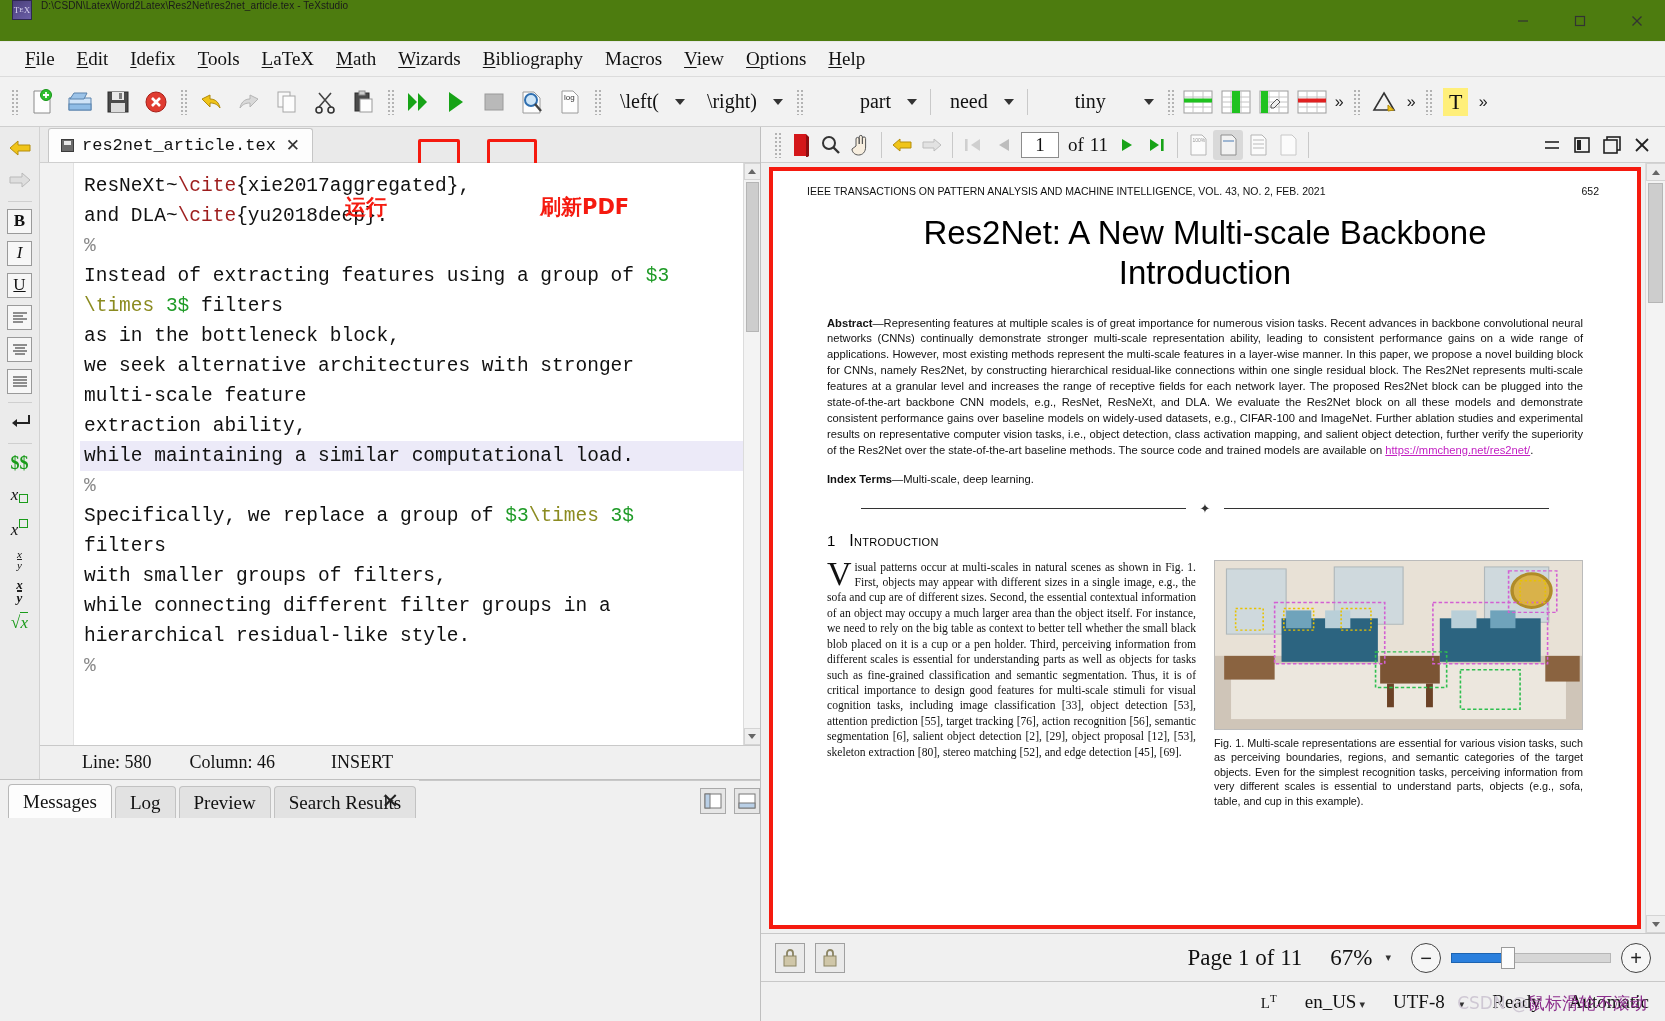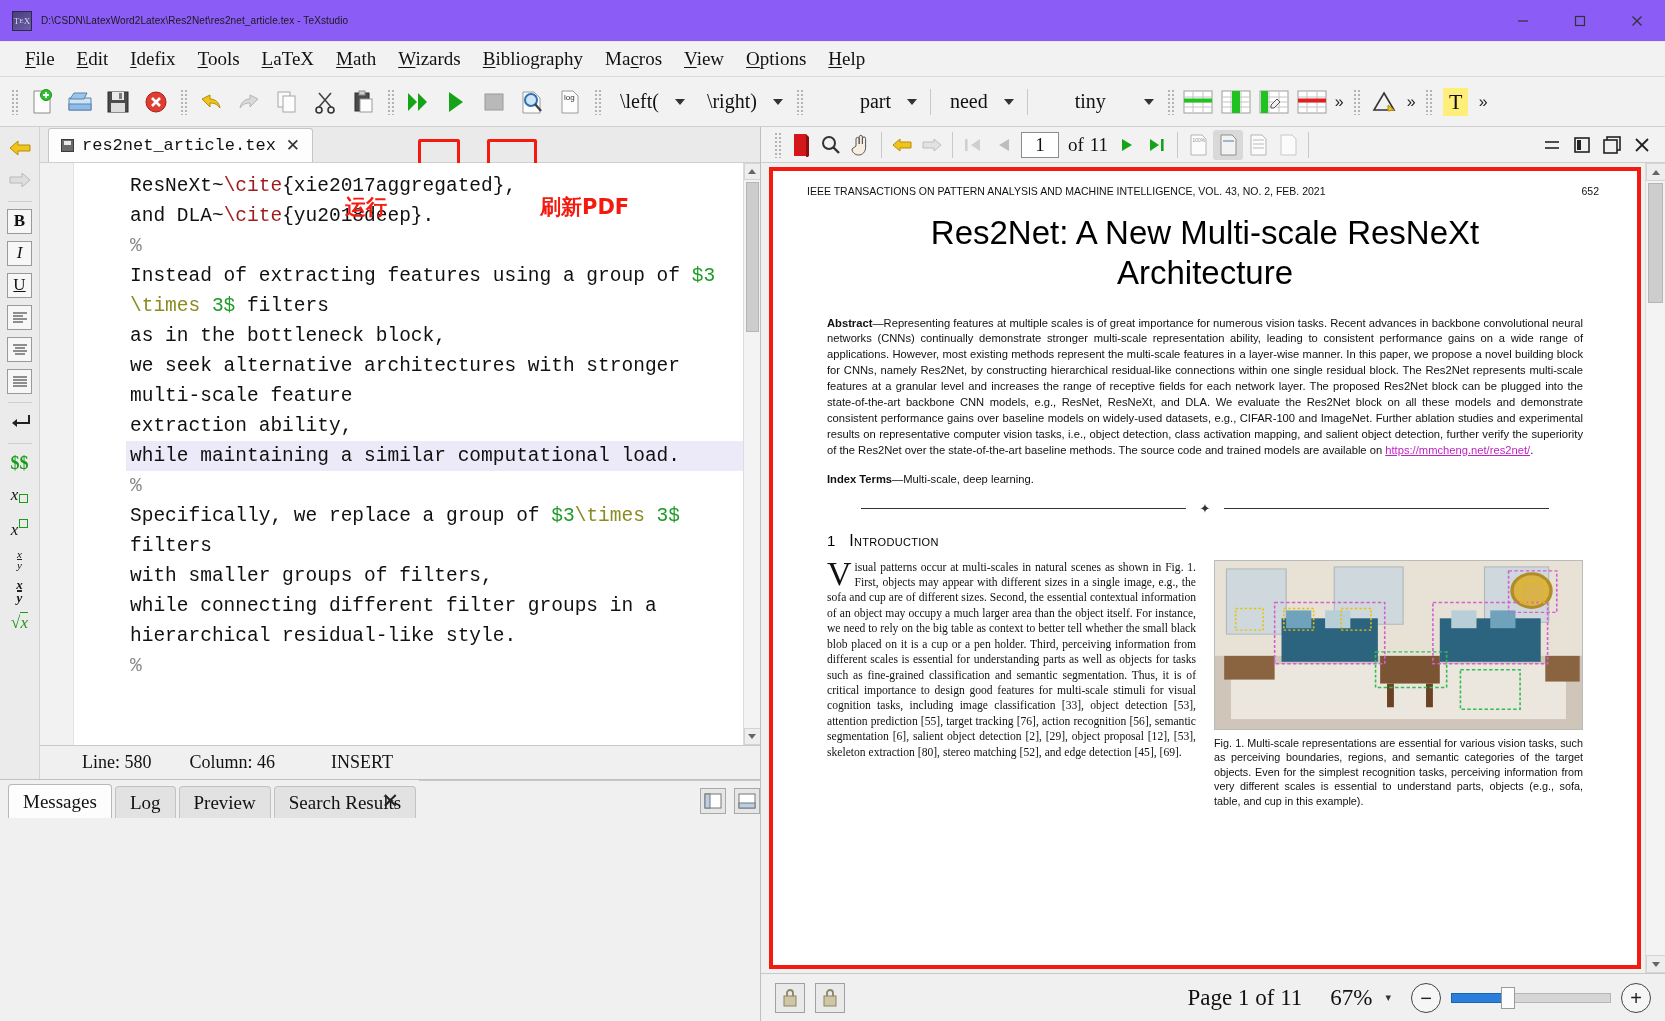--- a/index.html
+++ b/index.html
@@ -13,22 +13,22 @@
   #app {
     position: relative;
     width: 1665px; height: 1021px;
     background: #f0f0f0;
     display: flex; flex-direction: column;
   }
 
   
   .titlebar {
     height: 42px; min-height: 42px;
-    background: #8b5cf6;
-    display: flex; align-items: center;
+    background: #4d7c0f;
+    display: flex; 
     border-bottom: 1px solid #e8e8e8;
   }
   .tb-icon {
     width: 20px; height: 20px; margin-left: 12px; margin-right: 9px;
     background: linear-gradient(145deg,#4a3f7a,#6b5fa8);
     border: 1px solid #2e2750;
     position: relative; flex: none;
     display: flex; align-items: center; justify-content: center;
     color: #d8d2f0; font-size: 9px; font-family: "Liberation Serif", serif;
   }
@@ -152,21 +152,21 @@
     flex: 1; display: flex; min-height: 0; background: #ffffff; position: relative;
     overflow: hidden;
   }
   .gutter { width: 34px; background: #f2f2f2; border-right:1px solid #e2e2e2; flex:none; }
   .codearea {
     flex: 1; position: relative; overflow: hidden;
     font-family: "Liberation Mono", monospace;
     font-size: 19.5px; line-height: 30px;
     padding: 8px 0 0 6px; color: #111; white-space: pre;
   }
-  .codeline { height: 30px; padding-left: 4px; margin-left: 46px; }
+  .codeline { height: 30px; padding-left: 4px; }
   .codeline.hl { background: #eceaf8; }
   .cmd { color: #9d1d1d; }
   .pct { color: #8a8a8a; }
   .math { color: #1f9b27; }
   .texcmd { color: #8b8b20; }
   .vscroll {
     width: 17px; background: #f3f3f3; border-left: 1px solid #dcdcdc;
     display: flex; flex-direction: column; align-items:center; flex:none;
   }
   .vsarrow { width:17px;height:17px;display:flex;align-items:center;justify-content:center;
@@ -848,21 +848,21 @@
       <div class="pdfarea">
         <div class="pdfredbox">
           <div class="pdfpage">
 
 
             <div class="pdfheader">
               <span>IEEE TRANSACTIONS ON PATTERN ANALYSIS AND MACHINE INTELLIGENCE, VOL. 43, NO. 2, FEB. 2021</span>
               <span>652</span>
             </div>
 
-            <div class="pdftitle">Res2Net: A New Multi-scale ResNeXt Architecture</div>
+            <div class="pdftitle">Res2Net: A New Multi-scale Backbone Introduction</div>
 
             <div class="pdfabstract">
               <b>Abstract</b><span>—Representing features at multiple scales is of great importance for numerous vision tasks. Recent advances in backbone convolutional neural networks (CNNs) continually demonstrate stronger multi-scale representation ability, leading to consistent performance gains on a wide range of applications. However, most existing methods represent the multi-scale features in a layer-wise manner. In this paper, we propose a novel building block for CNNs, namely Res2Net, by constructing hierarchical residual-like connections within one single residual block. The Res2Net represents multi-scale features at a granular level and increases the range of receptive fields for each network layer. The proposed Res2Net block can be plugged into the state-of-the-art backbone CNN models, e.g., ResNet, ResNeXt, and DLA. We evaluate the Res2Net block on all these models and demonstrate consistent performance gains over baseline models on widely-used datasets, e.g., CIFAR-100 and ImageNet. Further ablation studies and experimental results on representative computer vision tasks, i.e., object detection, class activation mapping, and salient object detection, further verify the superiority of the Res2Net over the state-of-the-art baseline methods. The source code and trained models are available on </span><a class="pdflink">https://mmcheng.net/res2net/</a><span>.</span>
             </div>
 
             <div class="indexterms">
               <b>Index Terms</b><span>—Multi-scale, deep learning.</span>
             </div>
 
             <div class="rule-row">
@@ -955,15 +955,29 @@
         <span class="sdrop">▾</span>
         <div class="zbtn" style="margin-left:10px;">−</div>
         <div class="zslider">
           <div class="ztrack"></div>
             <div class="zfill"></div>
             <div class="zhandle"></div>
         </div>
         <div class="zbtn">+</div>
       </div>
 
+      <div class="appstatus" style="position:relative;">
+        <div class="statusright">
+          <span style="font-size:15px;">
+            <span style="font-family:'Liberation Serif',serif;">L<span style="font-size:11px;vertical-align:super;">T</span></span>
+          </span>
+          <span><span>en_US</span><span class="sdrop">▾</span></span>
+          <span><span>UTF-8</span><span class="sdrop" style="margin-left:14px;">▾</span></span>
+          <span>Ready</span>
+          <span>Automatic</span>
+        </div>
+        <div class="watermark">
+          <span style="color:#cfc8d4;">CSDN @</span><span class="wm-purple">鼠标滑轮不滚动</span>
+        </div>
+      </div>
     </div>
   </div>
 </div>
 
 </body></html>

